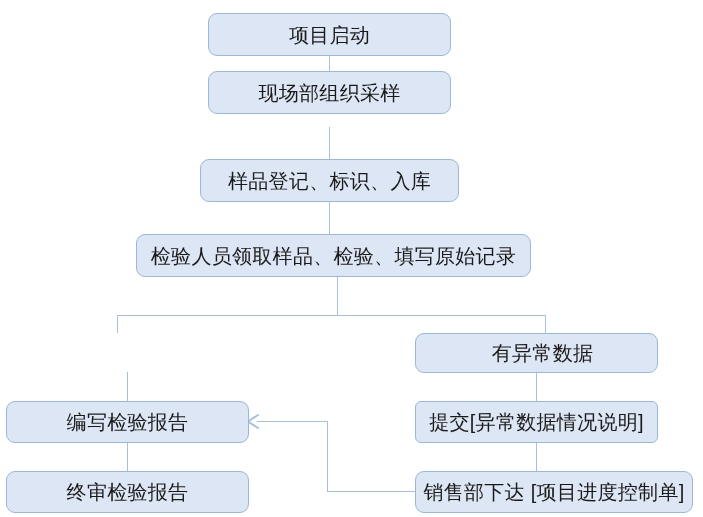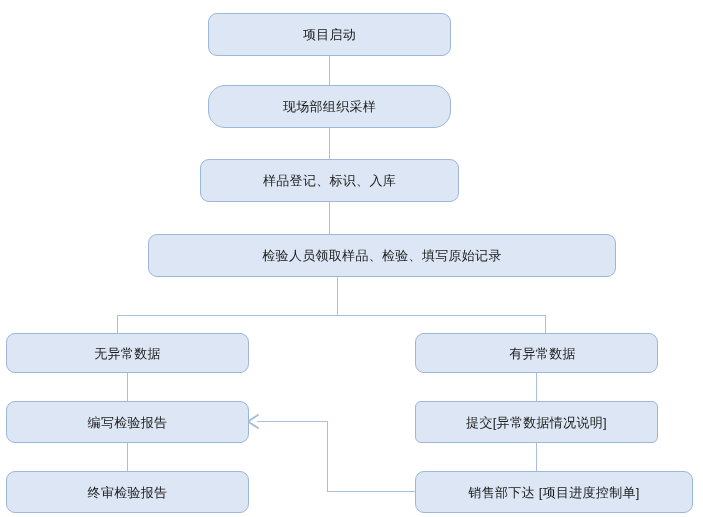--- a/index.html
+++ b/index.html
@@ -20,21 +20,21 @@
   .node {
     position: absolute;
     box-sizing: border-box;
     background: #dce6f4;
     border: 1px solid #9db7d7;
     border-radius: 9px;
     display: flex;
     align-items: center;
     justify-content: center;
     color: #1a1a1a;
-    font-size: 13px;
+    font-size: 20px;
     line-height: 1;
     letter-spacing: 0.3px;
     white-space: nowrap;
   }
   .conn {
     position: absolute;
     background: #a8c0dc;
   }
   .conn-v { width: 1px; }
   .conn-h { height: 1px; }
@@ -65,27 +65,26 @@
 
   <div class="conn conn-h" style="left:327px; top:491px; width:89px;"></div>
   <div class="conn conn-v" style="left:327px; top:421px; height:71px;"></div>
   <div class="conn conn-h" style="left:257px; top:421px; width:71px;"></div>
   <svg class="arrow-svg" style="left:246px; top:413px; width:16px; height:17px;" viewBox="0 0 16 17">
     <polyline points="12,2 2,8.5 12,15" fill="none" stroke="#a8c0dc" stroke-width="2" stroke-linecap="round" stroke-linejoin="round"></polyline>
   </svg>
 
   <div class="node" style="left:208px; top:13px;  width:243px; height:43px;">项目启动</div>
 
-  <div class="node" style="left:208px; top:85px;  width:243px; height:43px;border-radius:17px;">现场部组织采样</div>
+  <div class="node" style="left:208px; top:71px;  width:243px; height:43px;">现场部组织采样</div>
 
   <div class="node" style="left:200px; top:159px; width:259px; height:43px;">样品登记、标识、入库</div>
 
-  <div class="node" style="left:148px; top:234px; width:468px; height:43px;">检验人员领取样品、检验、填写原始记录</div>
+  <div class="node" style="left:136px; top:234px; width:395px; height:43px;">检验人员领取样品、检验、填写原始记录</div>
 
-  <div class="node" style="left:6px;   top:333px; width:243px; height:40px;">无异常数据</div>
 
   <div class="node" style="left:415px; top:333px; width:243px; height:40px;padding-left:12px;">有异常数据</div>
 
   <div class="node" style="left:6px;   top:401px; width:243px; height:42px;">编写检验报告</div>
 
   <div class="node" style="left:6px;   top:471px; width:243px; height:42px;">终审检验报告</div>
 
   <div class="node" style="left:415px; top:401px; width:243px; height:42px;border-radius:6px;">提交[异常数据情况说明]</div>
 
   <div class="node" style="left:415px; top:471px; width:278px; height:42px;">销售部下达 [项目进度控制单]</div>

